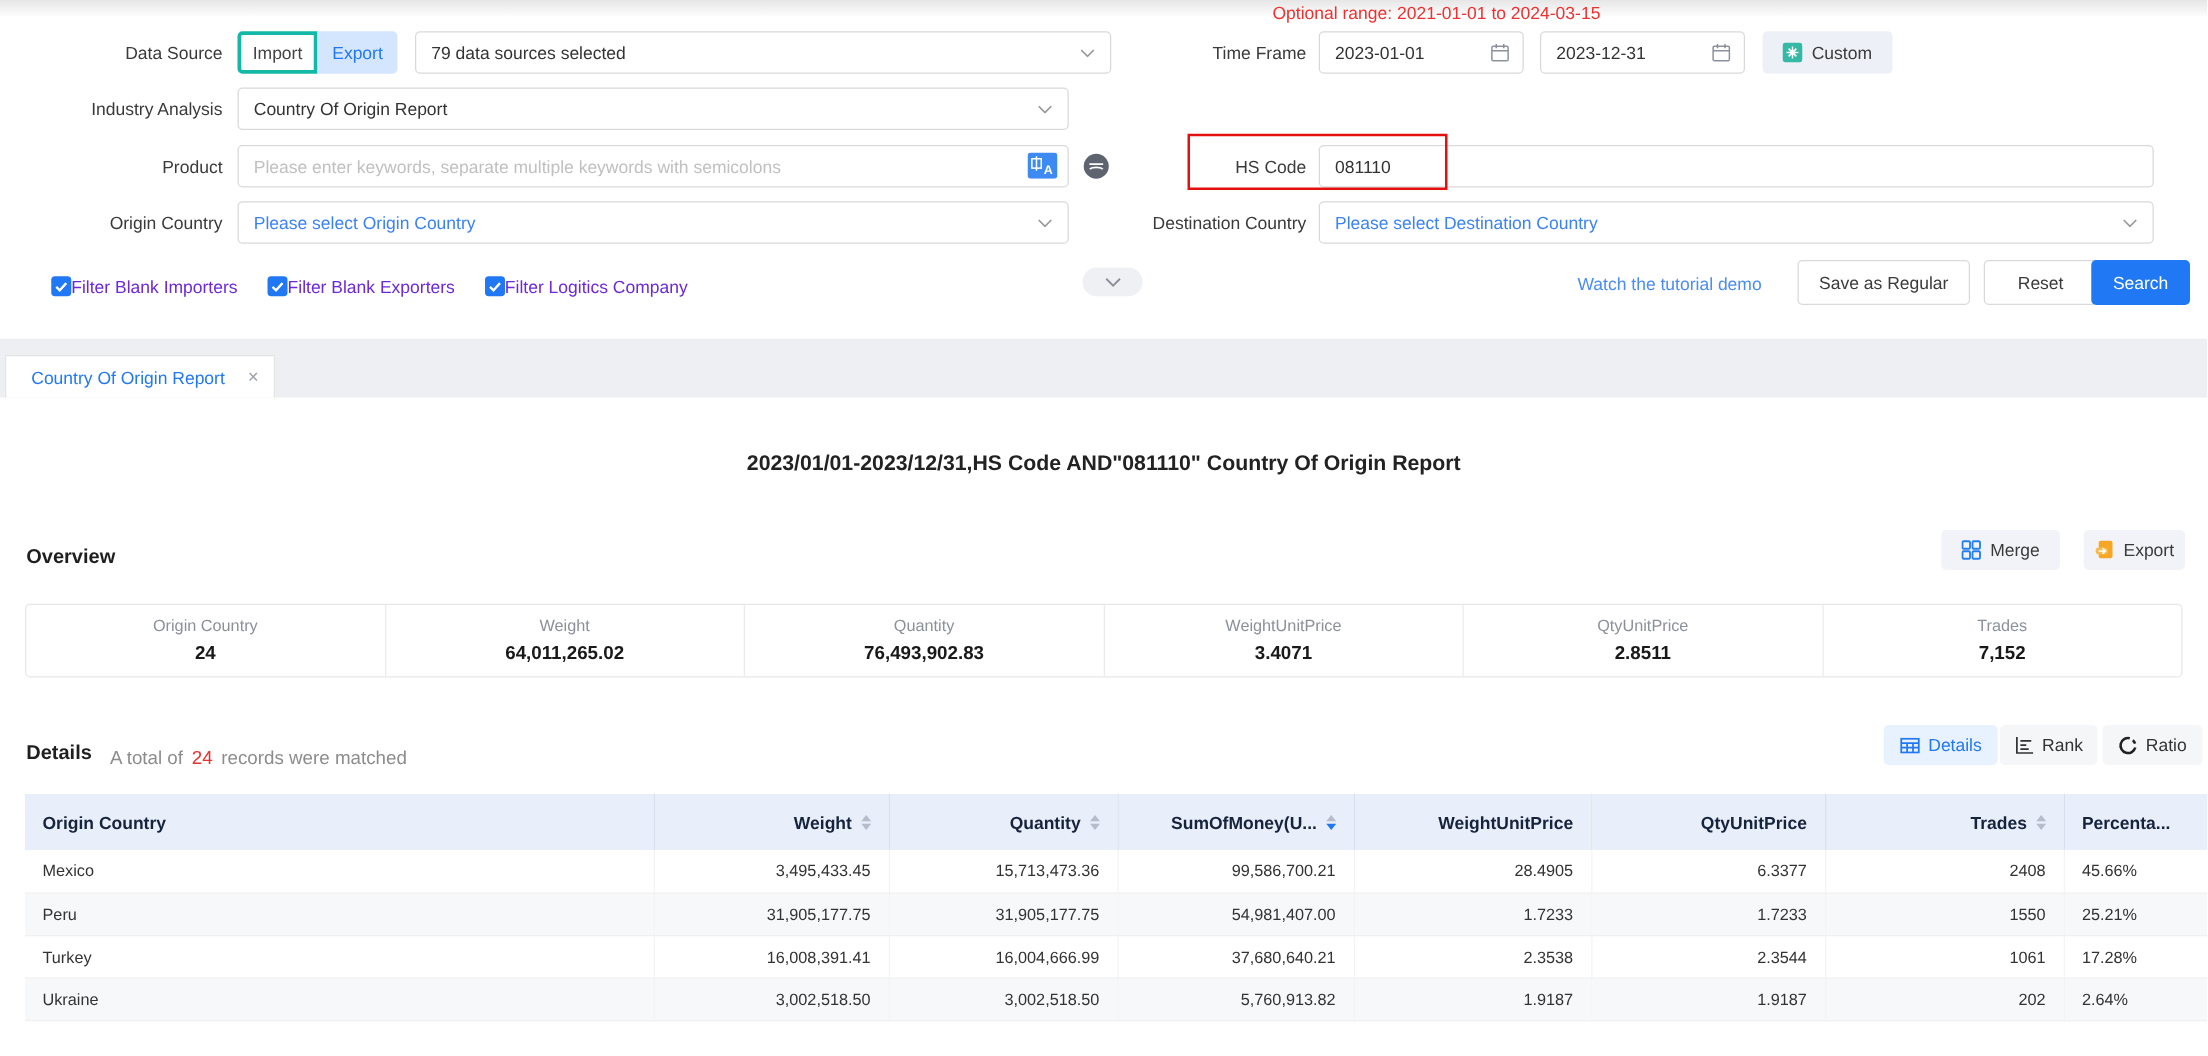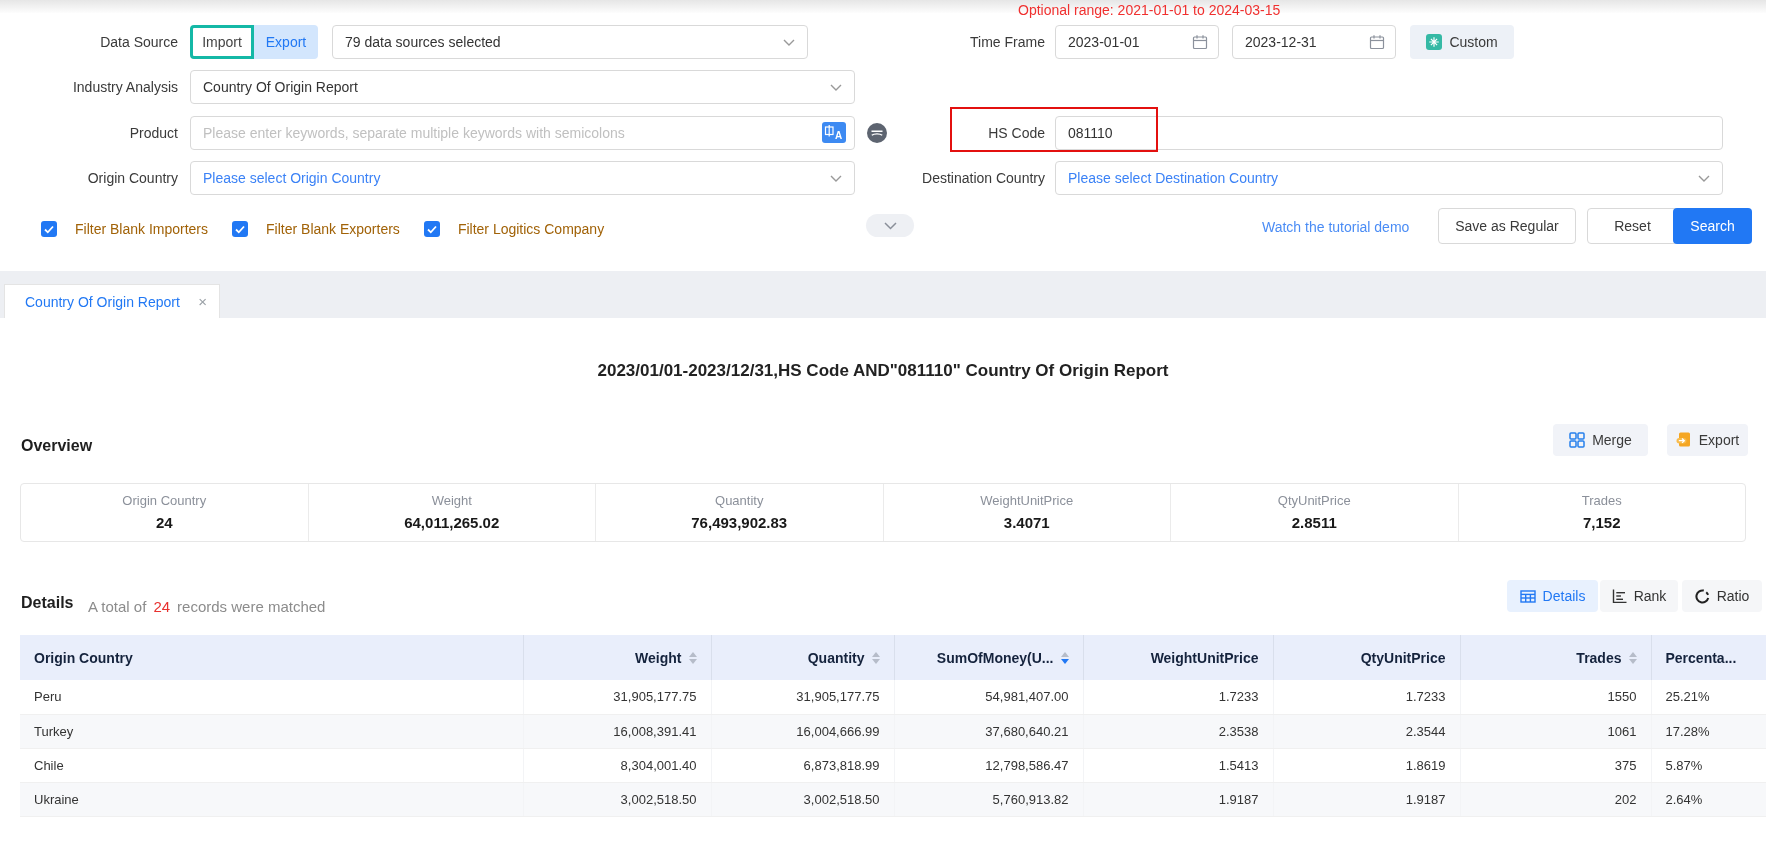--- a/index.html
+++ b/index.html
@@ -23,21 +23,21 @@
     background:#fff;display:flex;align-items:center;padding:0 12px;font-size:14px;cursor:pointer;}
   .selectbox .chev{margin-left:auto;}
   .placeholder{color:#3b82f6;}
   input.txt{position:absolute;height:34px;box-sizing:border-box;border:1px solid #d9d9d9;border-radius:4px;
     background:#fff;font-size:14px;color:#333;padding:0 12px;font-family:inherit;outline:none;}
   input.txt::placeholder{color:#c0c0c0;}
   .icon-abs{position:absolute;display:flex;align-items:center;justify-content:center;}
   .red-rect{position:absolute;left:950px;top:107px;width:208px;height:45px;border:2px solid #e3100f;
     box-sizing:border-box;z-index:5;pointer-events:none;}
   .checkbox-row{position:absolute;left:41px;top:221px;display:flex;gap:24px;align-items:center;}
-  .cb-group{display:flex;align-items:flex-start;gap:18px;font-size:14px;color:#a16207;cursor:pointer;}
+  .cb-group{display:flex;align-items:flex-start;gap:0;font-size:14px;color:#6d28d9;cursor:pointer;}
   .cb{width:16px;height:16px;border-radius:3px;background:#2178f4;display:flex;align-items:center;justify-content:center;}
   .pill{position:absolute;left:866px;top:214px;width:48px;height:23px;border-radius:12px;background:#eef0f4;
     display:flex;align-items:center;justify-content:center;cursor:pointer;}
   .link{position:absolute;left:1262px;top:219px;font-size:14px;color:#4a8cf5;cursor:pointer;}
   .btn{position:absolute;top:208px;height:36px;box-sizing:border-box;border:1px solid #d9d9d9;border-radius:4px;
     background:#fff;font-size:14px;color:#3a3a3a;display:flex;align-items:center;justify-content:center;cursor:pointer;}
   .btn-primary{background:#2178f4;border:none;color:#fff;}
   .custom-btn{position:absolute;left:1410px;top:25px;width:104px;height:34px;border:none;border-radius:4px;
     background:#edf1f7;font-size:14px;color:#3a3a3a;display:flex;align-items:center;justify-content:center;gap:7px;cursor:pointer;}
   
@@ -82,21 +82,21 @@
 </head>
 <body>
 
 <div>
   <div class="top-shade"></div>
   <div class="optional-range">Optional range:  2021-01-01 to 2024-03-15</div>
 
   <div class="f-label" style="top:34px">Data Source</div>
   <button class="seg-import">Import</button>
   <button class="seg-export">Export</button>
-  <div class="selectbox" style="left:332px;top:25px;width:476px">
+  <div class="selectbox" style="left:332px;top:25px;width:557px">
     <span>79 data sources selected</span>
     <svg class="chev" width="12" height="7" viewBox="0 0 12 7">
         <path d="M1 1l5 5 5-5" fill="none" stroke="#999" stroke-width="1.4"></path>
       </svg>
   </div>
   <div class="f-label-r" style="top:34px">Time Frame</div>
   <input class="txt" style="left: 1055px; top: 25px; width: 164px; padding-right: 34px;" value="2023-01-01">
   <span class="icon-abs" style="left:1192px;top:34px">
     <svg width="16" height="16" viewBox="0 0 16 16" fill="none" stroke="#8b919c" stroke-width="1.2">
         <rect x="1.5" y="3" width="13" height="11.5" rx="1"></rect>
@@ -357,50 +357,50 @@
         </th>
         <th>
           <div class="th-inner">
             <span>Percenta...</span>
           </div>
         </th>
       </tr>
     </thead>
   <tbody>
       <tr>
+        <td style="text-align: left;">Mexico</td>
+        <td style="text-align: right;">3,495,433.45</td>
+        <td style="text-align: right;">15,713,473.36</td>
+        <td style="text-align: right;">99,586,700.21</td>
+        <td style="text-align: right;">28.4905</td>
+        <td style="text-align: right;">6.3377</td>
+        <td style="text-align: right;">2408</td>
+        <td style="text-align: left;">45.66%</td>
+      </tr>
+      <tr>
         <td style="text-align: left;">Peru</td>
         <td style="text-align: right;">31,905,177.75</td>
         <td style="text-align: right;">31,905,177.75</td>
         <td style="text-align: right;">54,981,407.00</td>
         <td style="text-align: right;">1.7233</td>
         <td style="text-align: right;">1.7233</td>
         <td style="text-align: right;">1550</td>
         <td style="text-align: left;">25.21%</td>
       </tr>
       <tr>
         <td style="text-align: left;">Turkey</td>
         <td style="text-align: right;">16,008,391.41</td>
         <td style="text-align: right;">16,004,666.99</td>
         <td style="text-align: right;">37,680,640.21</td>
         <td style="text-align: right;">2.3538</td>
         <td style="text-align: right;">2.3544</td>
         <td style="text-align: right;">1061</td>
         <td style="text-align: left;">17.28%</td>
       </tr>
       <tr>
-        <td style="text-align: left;">Chile</td>
-        <td style="text-align: right;">8,304,001.40</td>
-        <td style="text-align: right;">6,873,818.99</td>
-        <td style="text-align: right;">12,798,586.47</td>
-        <td style="text-align: right;">1.5413</td>
-        <td style="text-align: right;">1.8619</td>
-        <td style="text-align: right;">375</td>
-        <td style="text-align: left;">5.87%</td>
-      </tr>
-      <tr>
         <td style="text-align: left;">Ukraine</td>
         <td style="text-align: right;">3,002,518.50</td>
         <td style="text-align: right;">3,002,518.50</td>
         <td style="text-align: right;">5,760,913.82</td>
         <td style="text-align: right;">1.9187</td>
         <td style="text-align: right;">1.9187</td>
         <td style="text-align: right;">202</td>
         <td style="text-align: left;">2.64%</td>
       </tr>
     </tbody>

